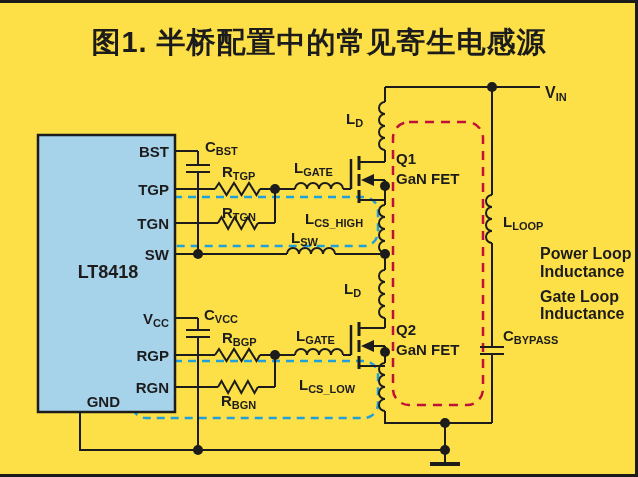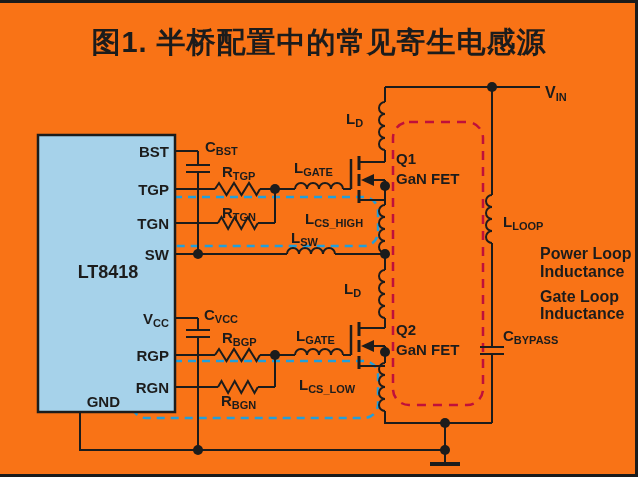--- a/index.html
+++ b/index.html
@@ -1,16 +1,16 @@
 <!DOCTYPE html>
 <html><head>
 <meta charset="utf-8">
 <style>
   html,body{margin:0;padding:0;background:#ffffff;}
-  .stage{position:relative;width:638px;height:477px;background:#f97316;overflow:hidden;
+  .stage{position:relative;width:638px;height:477px;background:#fde047;overflow:hidden;
          font-family:"Liberation Sans", sans-serif;}
   svg text{font-family:"Liberation Sans", sans-serif;fill:#1c1c1c;font-weight:bold;}
   .lbl{font-size:15px;}
   .sub{font-size:11px;}
   .pin{font-size:15px;}
   .chipname{font-size:18px;}
   .title-t{font-size:29px;letter-spacing:1px;}
   .legend-t{font-size:16px;}
   .vin{font-size:16px;}
 </style>

